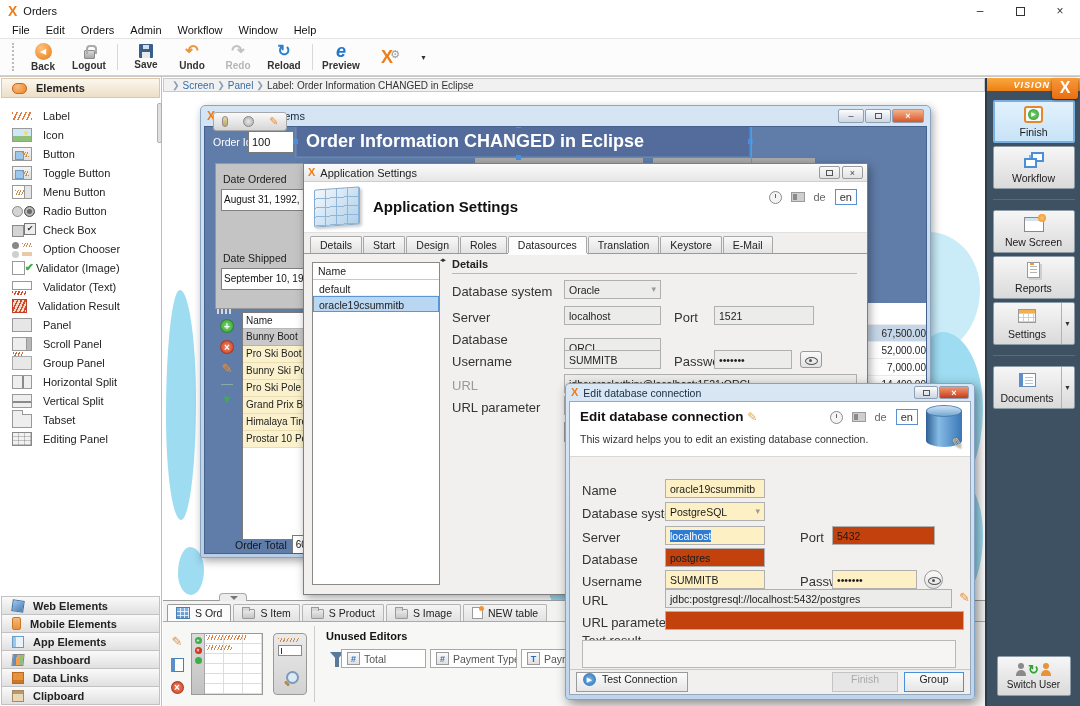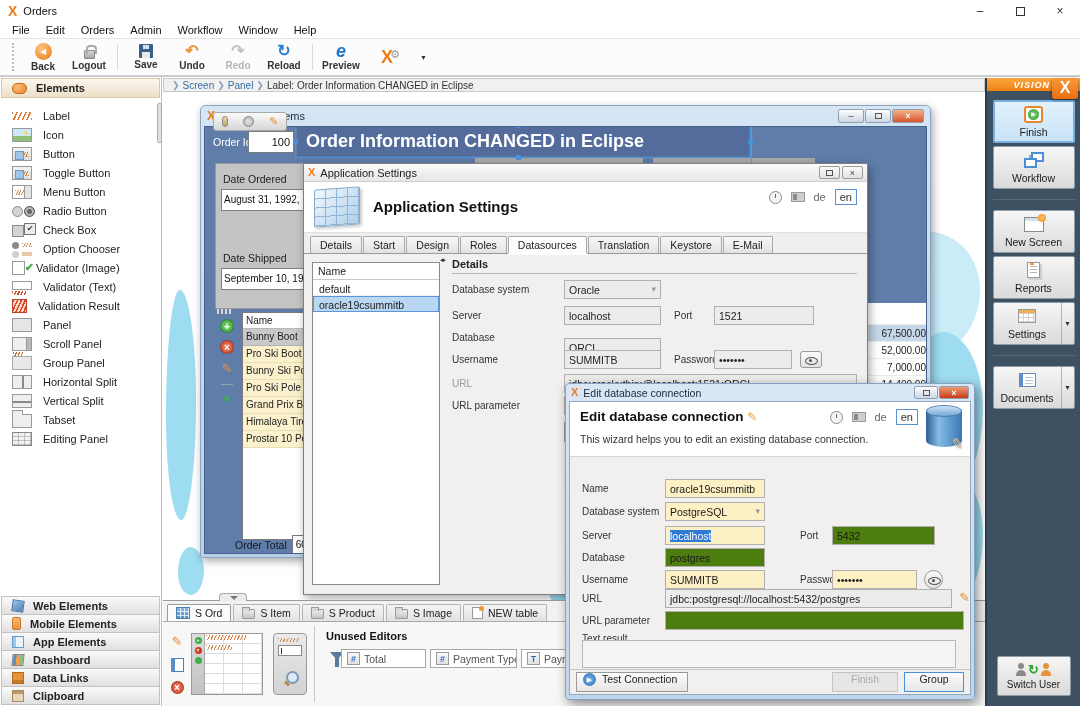--- a/index.html
+++ b/index.html
@@ -105,21 +105,21 @@
 .aero-btns{margin-left:auto;display:flex;gap:1px}
 .ab{width:26px;height:14px;border:1px solid #8fa0b4;border-radius:2px;background:linear-gradient(#fdfdfd,#ccd6e2);display:flex;align-items:center;justify-content:center;font-size:9px;color:#333}
 .ab .maxbox{width:7px;height:6px;border-color:#555}
 .ab.close{width:32px;background:linear-gradient(#f4b489,#d9542b);color:#fff;font-weight:bold}
 .owin-body{position:relative;margin:0 3px 3px;height:428px;background:#607da9;border:1px solid #46618c;overflow:hidden}
 .mini-toolbar{position:absolute;left:12px;top:6px;width:74px;height:19px;background:linear-gradient(#fafafa,#d6d6d6);border:1px solid #a8a8a8;border-radius:3px;display:flex;align-items:center;justify-content:space-around;z-index:9}
 .mt-pin{width:6px;height:11px;background:linear-gradient(#e8d8a8,#b8a868);border:1px solid #988;border-radius:3px}
 .mt-circle{width:11px;height:11px;border-radius:50%;background:radial-gradient(#e8e8e8,#aaa);border:1px solid #888}
 .mt-pencil{color:#e8923a;font-size:11px}
 .lbl-orderid{position:absolute;left:8px;top:9px;color:#fff;font-size:10.5px}
-.fld-orderid{position:absolute;left:43px;top:4px;width:46px;height:22px;background:#fff;border:1px solid #7a7a7a;font-size:11px;text-align:right;padding:4px 3px;color:#111}
+.fld-orderid{position:absolute;left:43px;top:4px;width:46px;height:22px;background:#fff;border:1px solid #7a7a7a;font-size:11px;text-align:left;padding:4px 3px;color:#111}
 .big-label{position:absolute;left:92px;top:0;width:452px;height:29px;background:#546c9c;color:#fff;font-weight:bold;font-size:18px;line-height:29px;padding-left:9px;white-space:nowrap;overflow:hidden}
 .sel-outline{position:absolute;left:90px;top:-2px;width:456px;height:33px;border:1px solid #4a90d9;z-index:8;pointer-events:none}
 .sel-outline i{position:absolute;width:5px;height:5px;background:#4a90d9}
 .sel-outline .h1{left:-3px;top:13px}.sel-outline .h2{right:-3px;top:13px}.sel-outline .h3{left:220px;top:-3px}.sel-outline .h4{left:220px;bottom:-3px}
 .guide-v{position:absolute;left:546px;top:-2px;height:66px;border-left:1px solid #5a9ae0;z-index:8}
 .gbar{position:absolute;top:31px;height:12px;background:#a9a9a9;z-index:2}
 .date-panel{position:absolute;left:10px;top:36px;width:100px;height:146px;background:#c4c4c4;border:1px solid #98989a;padding:6px 5px;color:#1c1c1c;font-size:10.5px}
 .dlabel{margin:3px 0 4px 2px}
 .dfield{width:90px;height:22px;background:#fff;border:1px solid #808080;font-size:10px;padding:4px 2px;white-space:nowrap;overflow:hidden;color:#111}
 .dgap{height:38px}
@@ -160,25 +160,25 @@
 .tab{padding:2px 9px 0;border:1px solid #a8a8a8;border-bottom:none;background:linear-gradient(#f8f8f8,#e2e2e2);border-radius:2px 2px 0 0;font-size:10.5px;color:#222;white-space:nowrap}
 .tab.active{background:#fdfdfd;position:relative;top:0px;box-shadow:0 2px 0 #fdfdfd}
 .as-content{position:relative;height:341px}
 .mini-arrows{position:absolute;left:136px;top:2px;font-size:7px;color:#333;letter-spacing:-1px}
 .ds-list{position:absolute;left:8px;top:8px;width:128px;bottom:10px;background:#fff;border:1px solid #8a8a8a}
 .ds-h{height:17px;border-bottom:1px solid #c8c8c8;padding:2px 5px;font-size:10.5px;color:#222}
 .ds-r{height:16px;padding:2px 5px;font-size:10.5px;color:#222;border:1px solid transparent;border-bottom:1px solid #f0f0f0}
 .ds-r.sel{background:#b9d6f2;border:1px solid #5a96d4}
 .ds-details{position:absolute;left:148px;top:4px;right:10px;bottom:0}
 .sec-title{font-weight:bold;font-size:11px;border-bottom:1px solid #b8b8b8;padding-bottom:3px}
-.fl{position:absolute;font-size:10px;color:#333;white-space:nowrap}
+.fl{position:absolute;font-size:13px;color:#333;white-space:nowrap}
 .fl.dim{color:#9a9a9a}
 .ff{position:absolute;height:19px;background:#e9e8e5;border:1px solid #b0b0b0;font-size:10.5px;padding:3px 4px;color:#1a1a1a;white-space:nowrap;overflow:hidden}
 .ff.combo::after{content:"▾";position:absolute;right:4px;top:3px;color:#9a9a9a;font-size:9px}
-.ff.white{background:#4d7c0f}
+.ff.white{background:#c2410c}
 .ff.yellow{background:#fdf0c4}
 .ff.gray{background:#ececea;color:#222}
 .ic-eye{width:22px;height:17px;border:1px solid #9a9a9a;border-radius:3px;background:linear-gradient(#fafafa,#e2e2e2);position:relative}
 .ic-eye::before{content:"";position:absolute;left:4px;top:5px;width:11px;height:6px;border:1px solid #555;border-radius:50%}
 .ic-eye::after{content:"";position:absolute;left:8px;top:7px;width:3px;height:3px;background:#555;border-radius:50%}
 .ic-eye.round{width:19px;height:19px;border-radius:50%}
 .ic-eye.round::before{left:3px;top:6px}.ic-eye.round::after{left:7px;top:8px}
 .btn{border:1px solid #9a9a9a;background:linear-gradient(#fcfcfc,#e6e6e6);font-size:10.5px;color:#222;display:flex;align-items:flex-start;justify-content:center}
 
 

